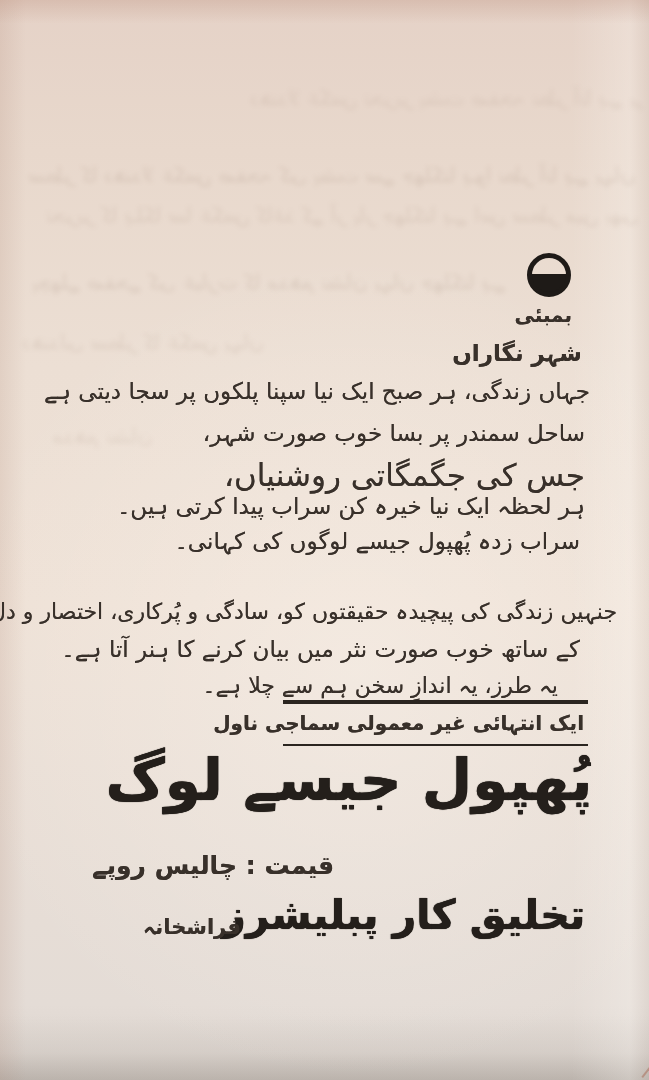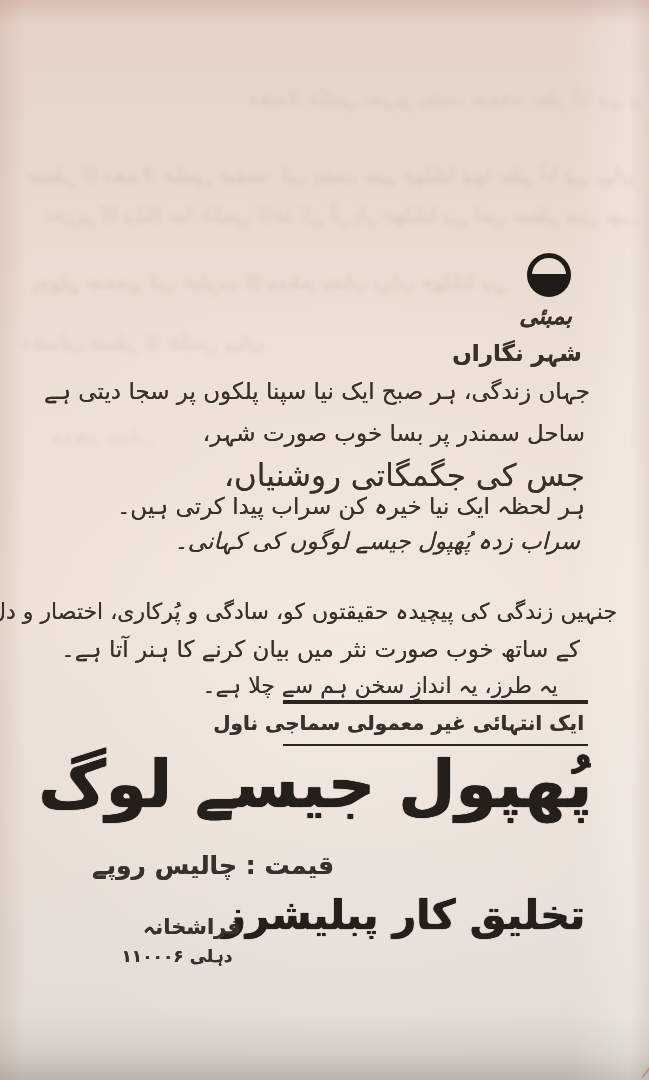--- a/index.html
+++ b/index.html
@@ -26,39 +26,39 @@
   .g4{top:270px; left:32px; width:478px;}
   .g5{top:330px; left:22px; width:282px;opacity:.14;}
   .g6{top:424px; left:52px; width:130px;opacity:.12;}
 
   
   .u{position:absolute;direction:rtl;color:var(--ink);white-space:nowrap;
      text-shadow:0 0 .6px rgba(56,48,42,.8);}
   .logo{position:absolute;left:527px;top:253px;width:34px;height:34px;border-radius:50%;
         border:5px solid var(--logo);
         background:linear-gradient(180deg, rgba(0,0,0,0) 0 47%, var(--logo) 47% 100%);}
-  .city   {top:303px;right:77px;font-size:23px;font-weight:600;font-style:italic;}
+  .city   {top:303px;right:77px;font-size:20px;font-weight:600;}
   .heading{top:340px;right:67px;font-size:23px;font-weight:600;}
   .l0{top:378px;right:59px;font-size:23px;}
   .l1{top:420px;right:64px;font-size:23px;margin-left:28px;}
   .l2{top:457px;right:64px;font-size:31px;}
   .l3{top:493px;right:64px;font-size:23px;}
-  .l4{top:528px;right:69px;font-size:23px;font-style:italic;}
+  .l4{top:528px;right:69px;font-size:23px;}
   .author{top:556px;right:69px;font-size:24px;font-weight:600;}
   .author .name{font-size:31px;font-weight:700;color:var(--ink-heavy);
                 text-shadow:0 0 1px var(--ink-heavy);}
   .l6{top:599px;right:32px;font-size:22px;}
   .l7{top:636px;right:69px;font-size:23px;}
   .l8{top:673px;right:91px;font-size:22px;}
   .banner{position:absolute;top:700px;left:283px;width:297px;
           border-top:4px solid #2b2520;border-bottom:2.5px solid #2b2520;
           padding:7px 4px 9px;text-align:right;}
   .banner .u-inline{position:static;direction:rtl;display:block;font-size:20px;font-weight:600;
           color:var(--ink);white-space:nowrap;text-shadow:0 0 .6px rgba(56,48,42,.8);}
-  .title{top:746px;left:152px;width:440px;font-size:66px;font-weight:700;
+  .title{top:746px;left:152px;width:440px;font-size:58px;font-weight:700;
          text-align:left;color:var(--ink-heavy);
          text-shadow:0 0 1px var(--ink-heavy), .7px 0 0 var(--ink-heavy);}
   .price{top:851px;left:92px;font-size:25px;font-weight:700;}
   .publisher{top:891px;right:64px;font-size:41px;font-weight:700;color:var(--ink-heavy);
              text-shadow:0 0 1px var(--ink-heavy), .6px 0 0 var(--ink-heavy);}
   .addr1{top:915px;left:122px;width:140px;font-size:21px;font-weight:600;text-align:center;}
   .addr2{top:946px;left:98px; width:158px;font-size:17px;font-weight:600;text-align:center;}
   .crease{position:absolute;right:6px;bottom:2px;width:2px;height:74px;
           background:rgba(165,96,74,.45);transform:rotate(38deg);transform-origin:bottom right;}
 </style>
@@ -93,16 +93,15 @@
   <div class="banner">
     <span class="u-inline">ایک انتہائی غیر معمولی سماجی ناول</span>
   </div>
 
   <div class="u title">پُھپول جیسے لوگ</div>
 
   <div class="u price">قیمت : چالیس روپے</div>
 
   <div class="u publisher">تخلیق کار پبلیشرز</div>
   <div class="u addr1">فراشخانہ</div>
-  <div class="u addr2">دہلی ۱۱۰۰۰۶</div>
 
   <div class="crease"></div>
 </div>
 
 </body></html>

